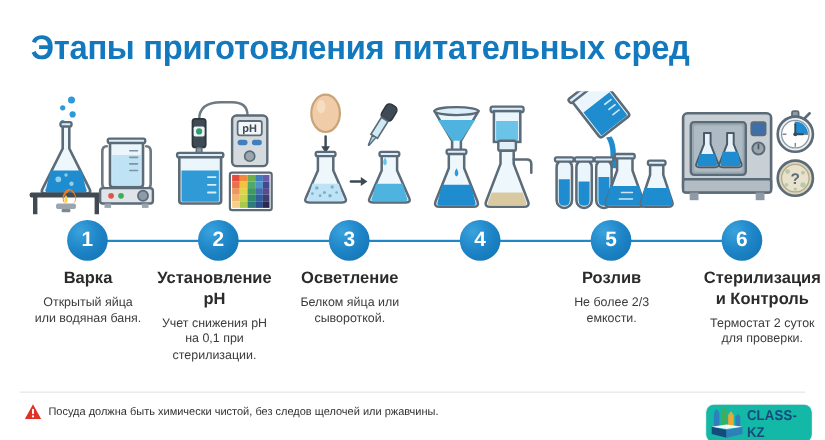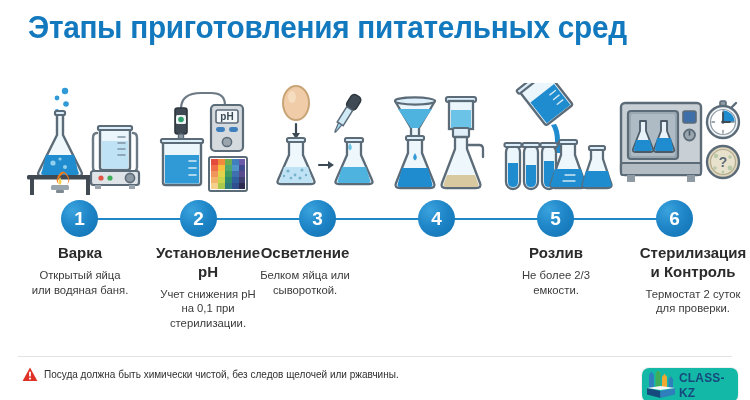--- a/index.html
+++ b/index.html
@@ -22,21 +22,21 @@
   }
 
   
   .title-bar {
     position: absolute;
     left: 0;
     top: 10px;
     width: 697px;
     height: 52px;
     display: flex;
-    align-items: flex-start;
+    align-items: flex-end;
     padding-left: 28px;
     box-sizing: border-box;
   }
   .title-text {
     font-family: "Liberation Sans Narrow", "Liberation Sans", sans-serif;
     font-size: 31px;
     font-weight: bold;
     color: #1279be;
     letter-spacing: -0.3px;
     white-space: nowrap;
@@ -494,29 +494,29 @@
   </div>
 
   <div class="steps-text">
 
     <div class="step-text-cell" style="left:14px; width:132px;">
       <p class="step-heading">Варка</p>
       <p class="step-desc">Открытый яйца
 или водяная баня.</p>
     </div>
 
-    <div class="step-text-cell" style="left:142px; width:132px;">
+    <div class="step-text-cell" style="left:129px; width:132px;">
       <p class="step-heading">Установление
 pH</p>
       <p class="step-desc">Учет снижения pH
 на 0,1 при
 стерилизации.</p>
     </div>
 
-    <div class="step-text-cell" style="left:239px; width:132px;">
+    <div class="step-text-cell" style="left:252px; width:132px;">
       <p class="step-heading">Осветление</p>
       <p class="step-desc">Белком яйца или
 сывороткой.</p>
     </div>
 
 
     <div class="step-text-cell" style="left:492px; width:128px;">
       <p class="step-heading">Розлив</p>
       <p class="step-desc">Не более 2/3
 емкости.</p>

